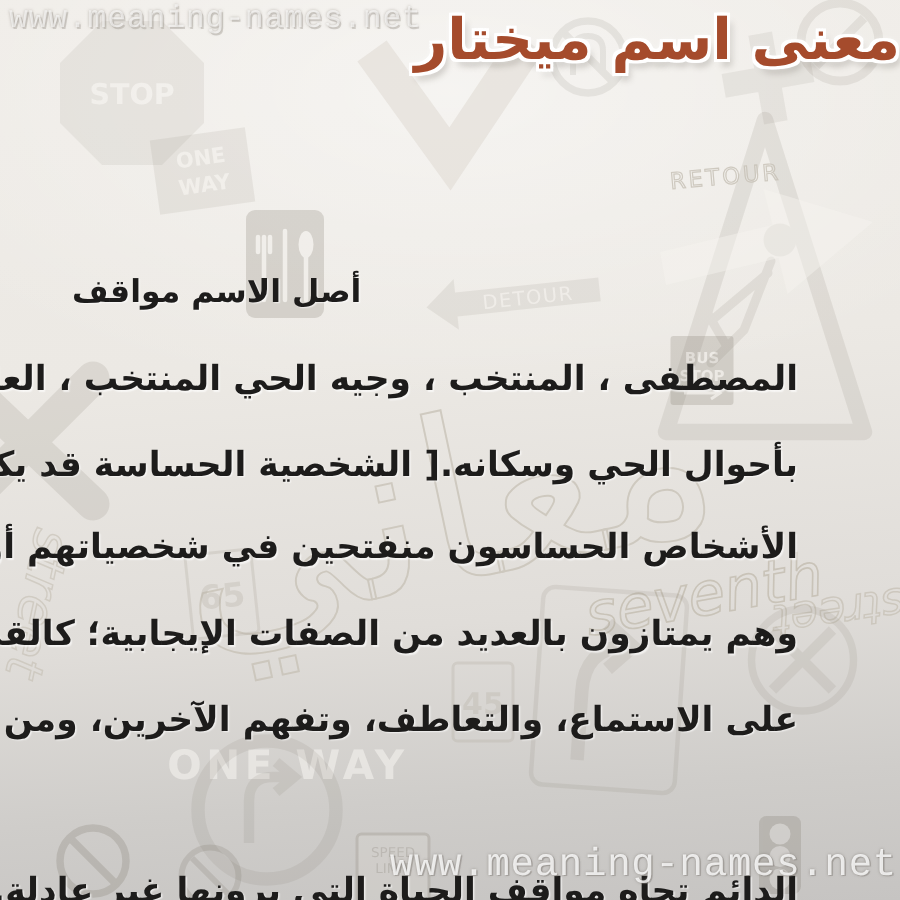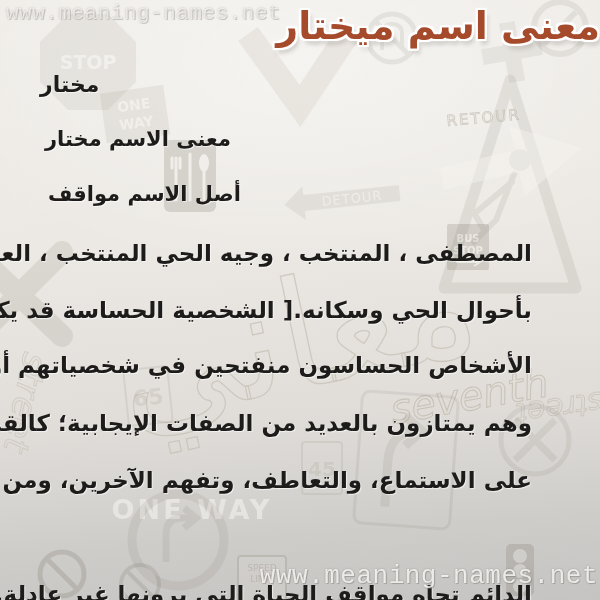--- a/index.html
+++ b/index.html
@@ -169,22 +169,20 @@
         <circle cy="1" r="7" fill="#e8e5df"></circle>
         <circle cy="16" r="7" fill="#e8e5df"></circle>
     </g>
   </svg>
 
   <div class="wm wm-tl">www.meaning-names.net</div>
   <div class="wm wm-br">www.meaning-names.net</div>
 
   <h1 class="title" dir="rtl">معنى اسم ميختار</h1>
 
-  <div class="heading h-name" dir="rtl">مختار</div>
-  <div class="heading h-meaning" dir="rtl">معنى الاسم مختار</div>
   <div class="heading h-origin" dir="rtl">أصل الاسم مواقف</div>
 
   <div class="pline l1" dir="rtl">المصطفى ، المنتخب ، وجيه الحي المنتخب ، العارف</div>
   <div class="pline l2" dir="rtl">بأحوال الحي وسكانه.[ الشخصية الحساسة قد يكون</div>
   <div class="pline l3" dir="rtl">الأشخاص الحساسون منفتحين في شخصياتهم أو منغلقين،</div>
   <div class="pline l4" dir="rtl">وهم يمتازون بالعديد من الصفات الإيجابية؛ كالقدرة</div>
   <div class="pline l5" dir="rtl">على الاستماع، والتعاطف، وتفهم الآخرين، ومن جانب</div>
   <div class="pline l7" dir="rtl">الدائم تجاه مواقف الحياة التي يرونها غير عادلة.</div>
 
 </div>

